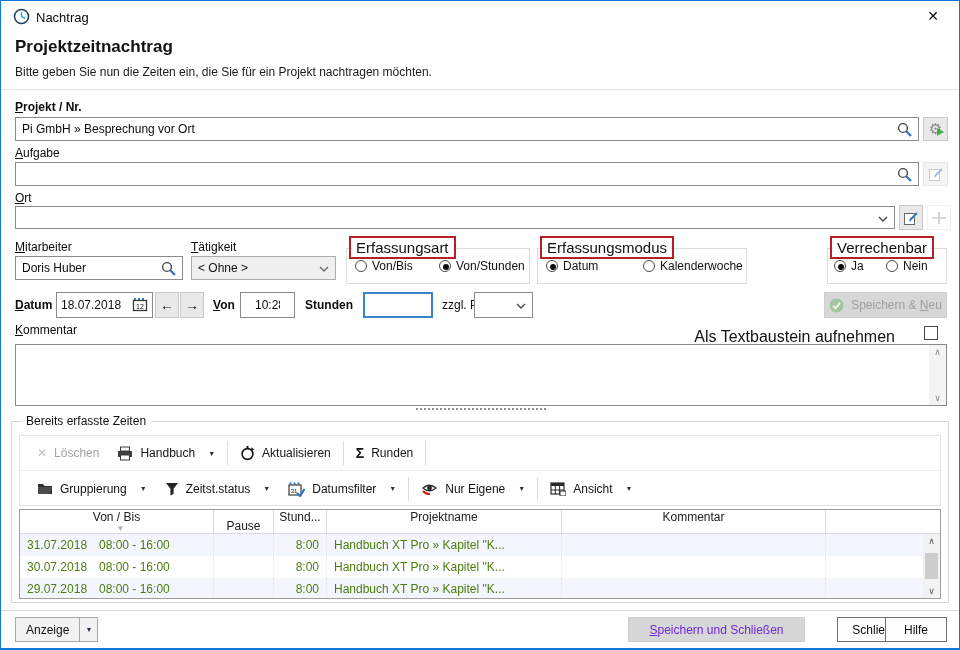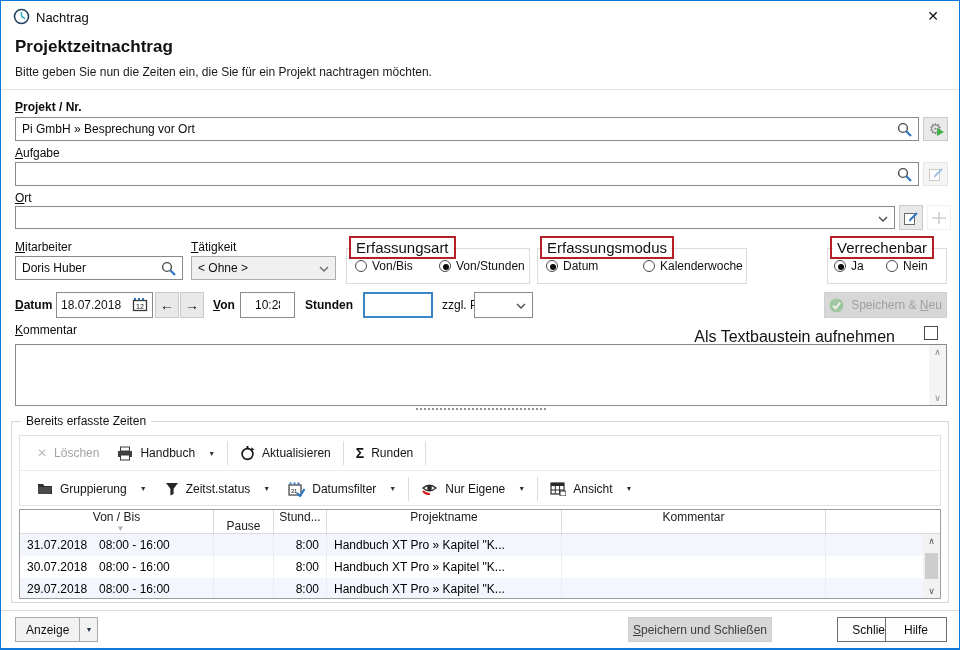--- a/index.html
+++ b/index.html
@@ -33,21 +33,21 @@
   .toolpanel{position:absolute;left:18px;top:434px;width:922px;height:71px;border:1px solid #e2e2e2;background:#fff;}
   .toolrow{display:flex;align-items:center;height:35px;padding:0 8px;}
   .toolrow.first{border-bottom:1px solid #ececec;}
   .titem{display:flex;align-items:center;gap:7px;padding:0 9px;height:28px;color:#141414;white-space:nowrap;cursor:default;}
   .titem .caret{font-size:7px;color:#333;margin-left:6px;}
   .tsep{width:1px;height:24px;background:#dcdcdc;margin:0 3px;}
   .gray{color:#a3a3a3;}
   .table{position:absolute;left:18px;top:508px;width:922px;height:90px;border:1px solid #9d9d9d;background:#fff;overflow:hidden;}
   .thead{display:flex;height:24px;border-bottom:1px solid #d9d9d9;background:#fff;color:#202020;}
   .th{display:flex;align-items:center;padding:0 7px;border-right:1px solid #d9d9d9;white-space:nowrap;overflow:hidden;flex-direction:column;}
-  .trow{display:flex;height:22px;align-items:center;color:#000000;}
+  .trow{display:flex;height:22px;align-items:center;color:#4d7c0f;}
   .trow.alt{background:#f3f6fd;}
   .td{padding:0 7px;white-space:nowrap;overflow:hidden;border-right:1px dotted #e2e5ee;height:100%;display:flex;align-items:center;}
   .num{justify-content:flex-end;}
   .vscroll{position:absolute;top:0;bottom:0;right:0;width:17px;background:#f2f2f2;display:flex;flex-direction:column;align-items:center;justify-content:space-between;}
   .sarrow{font-size:9px;color:#8a8a8a;line-height:14px;}
   .thumb{width:13px;background:#cdcdcd;}
   .fbtn{position:absolute;height:25px;display:flex;align-items:center;justify-content:center;font-size:12px;
         background:#fdfdfd;border:1px solid #6e6e6e;color:#0b0b0b;cursor:default;}
   .splitgrip{position:absolute;left:415px;top:407px;width:130px;border-top:2px dotted #909090;}
   u{text-decoration:underline;}
@@ -421,21 +421,21 @@
 
   <div class="abs" style="left:14px;top:616px;height:25px;display:flex;">
     <div style="border:1px solid #a9a9a9;background:#f2f2f2;display:flex;align-items:center;padding:0 10px;">
       <span>Anzeige</span>
     </div>
     <div style="border:1px solid #a9a9a9;border-left:none;background:#f2f2f2;display:flex;align-items:center;padding:0 5px;">
       <span style="font-size:7px;color:#20324a;">▼</span>
     </div>
   </div>
 
-  <div class="fbtn" style="left:627px;top:616px;width:144px;background:#d7d7d7;border-color:#cfcfcf;color:#404040;">
+  <div class="fbtn" style="left:627px;top:616px;width:177px;background:#d7d7d7;border-color:#cfcfcf;color:#6d28d9;">
     <span><u>S</u>peichern und Schließen</span>
   </div>
   <div class="fbtn" style="left:836px;top:616px;width:84px;">
     <span>Schließen</span>
   </div>
   <div class="fbtn" style="left:884px;top:616px;width:62px;">
     <span>Hilfe</span>
   </div>
 
 </div>

